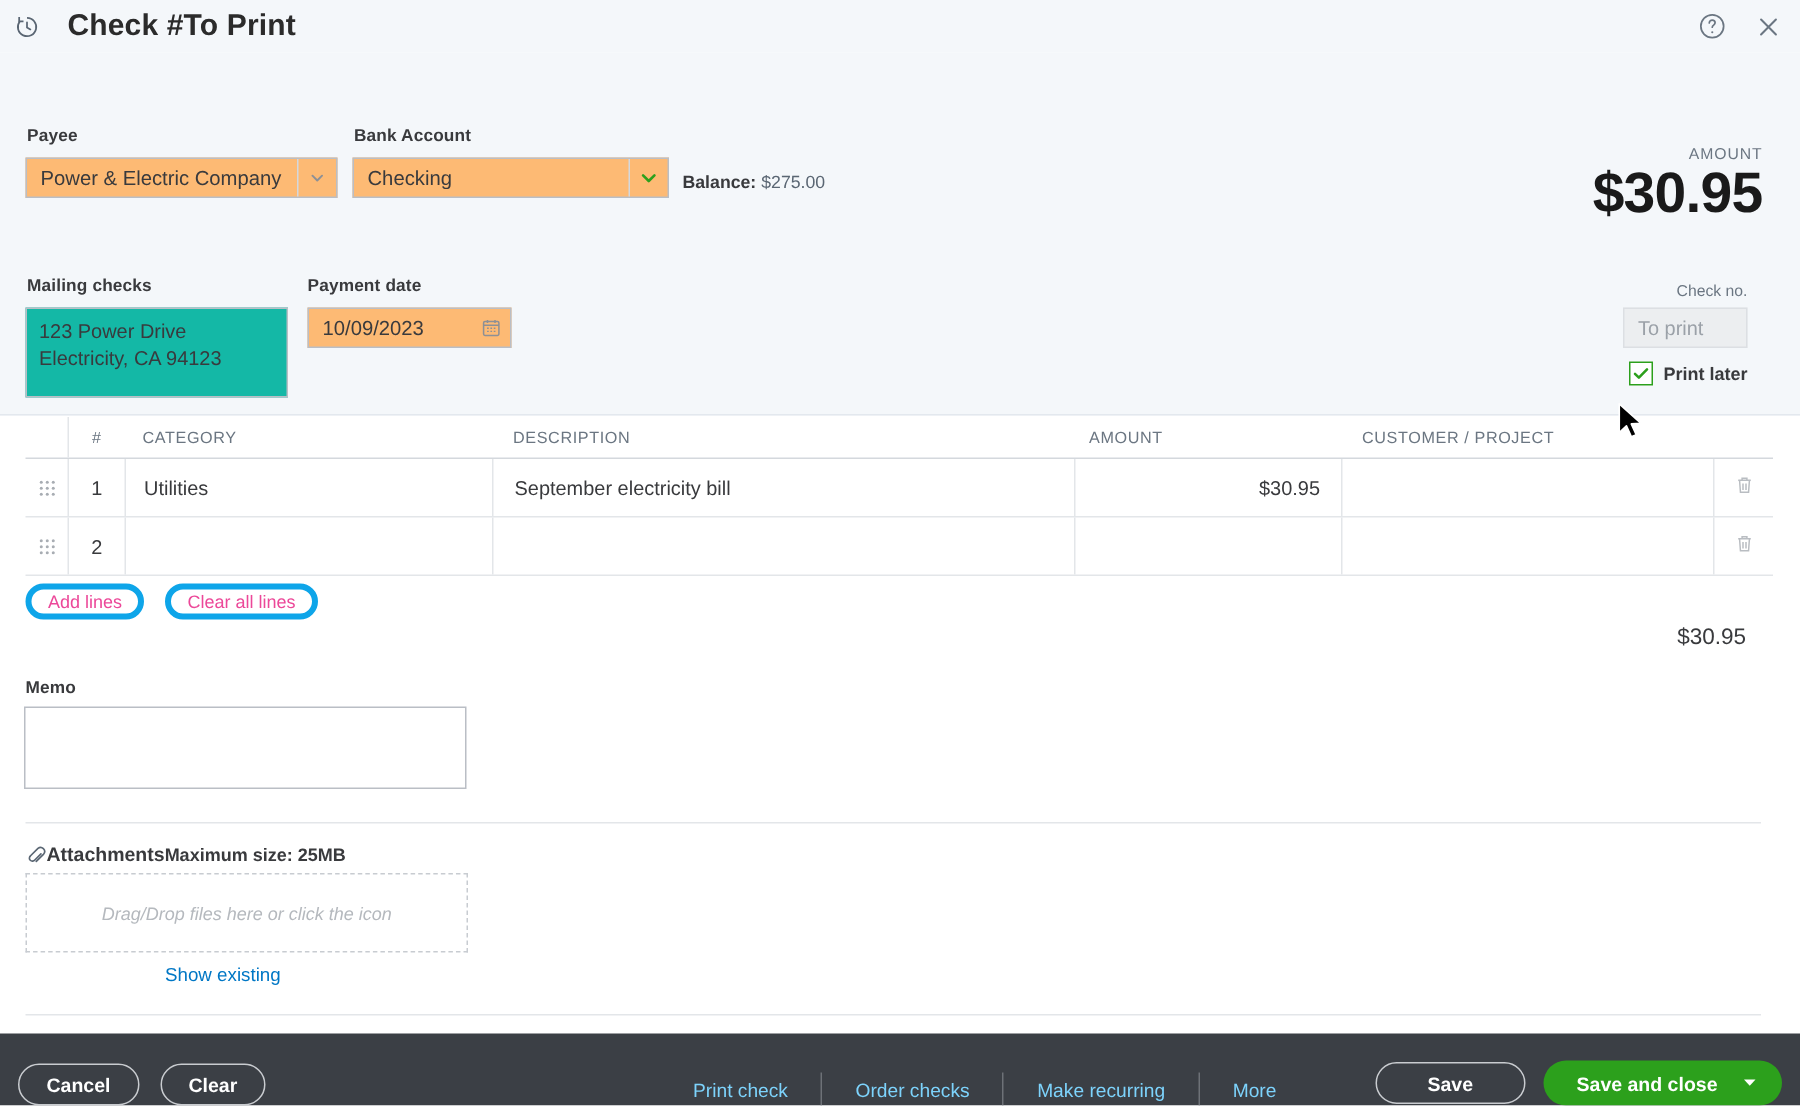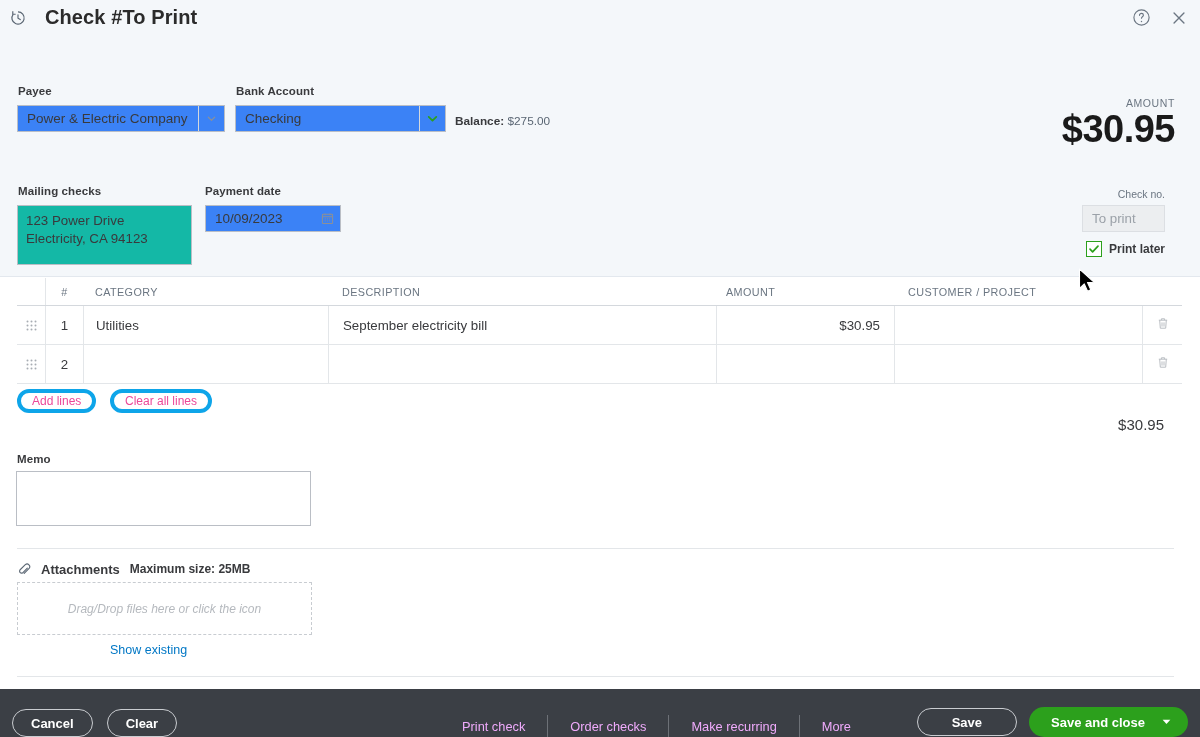--- a/index.html
+++ b/index.html
@@ -30,21 +30,21 @@
   .form-panel {
     position: absolute; top: 35px; left: 0; width: 1200px; height: 242px;
     background: #f4f7fa;
     border-bottom: 1px solid #e3e8ee;
   }
   .fld-label {
     font-size: 11.5px; color: #393a3d; font-weight: bold;
     letter-spacing: .1px;
   }
   .input-box {
-    background: #3b82f6; border: 1px solid #babec5; height: 27px;
+    background: #fdba74; border: 1px solid #babec5; height: 27px;
     display: flex; align-items: center;
     font-size: 13.5px; color: #393a3d;
   }
   .input-box .txt { padding: 0 9px; flex: 1; white-space: nowrap; overflow: hidden; }
   .drop-btn {
     width: 26px; height: 25px; border-left: 1px solid #d4d8dd;
     display: flex; align-items: center; justify-content: center;
     color: #8d9096; cursor: pointer;
   }
   .drop-btn.green { color: #2ca01c; }
@@ -117,21 +117,21 @@
   #memo-label { position: absolute; left: 17px; top: 453px; }
   #memo-box {
     position: absolute; left: 16px; top: 471px; width: 295px; height: 55px;
     background: #fff; border: 1px solid #babec5;
   }
 
   .divider { position: absolute; left: 17px; width: 1157px; height: 1px; background: #e3e6e9; }
   #div-1 { top: 548px; }
   #div-2 { top: 676px; }
 
-  #attach-row { position: absolute; left: 18px; top: 562px; display: flex; align-items: flex-start; gap: 10px; }
+  #attach-row { position: absolute; left: 18px; top: 562px; display: flex; align-items: flex-end; }
   #attach-label { font-size: 13px; color: #393a3d; font-weight: bold; }
   #attach-max { font-size: 12px; color: #393a3d; font-weight: bold; }
   .clip { color: #5a6673; display:flex; }
   #drop-zone {
     position: absolute; left: 17px; top: 582px; width: 295px; height: 53px;
     border: 1px dashed #c8ccd1; background: #fff;
     display: flex; align-items: center; justify-content: center;
   }
   #drop-text { font-size: 12px; color: #b5b9be; font-style: italic; }
   #show-existing {
@@ -146,21 +146,21 @@
   }
   .pill {
     height: 28px; border-radius: 16px; border: 1px solid #c9ccd0;
     background: transparent; color: #fff;
     font-size: 13px; font-weight: bold; font-family: "Liberation Sans", sans-serif;
     padding: 0 18px; cursor: pointer;
   }
   #cancel-btn { margin-left: 12px; }
   #clear-btn { margin-left: 14px; }
   .mid-links { position: absolute; left: 440px; display: flex; align-items: center; }
-  .mlink { color: #f0abfc; font-size: 12.8px; padding: 0 22px; cursor: pointer; }
+  .mlink { color: #7dd3fc; font-size: 12.8px; padding: 0 22px; cursor: pointer; }
   .msep { width: 1px; height: 22px; background: #6d7177; }
   .footer-right { position: absolute; right: 12px; display: flex; align-items: center; gap: 12px; }
   #save-btn { padding: 0 34px; }
   #saveclose-btn {
     height: 30px; border-radius: 16px; border: none;
     background: #2ca01c; color: #fff; font-weight: bold; font-size: 13px;
     font-family: "Liberation Sans", sans-serif;
     padding: 0 16px 0 22px; cursor: pointer;
     display: flex; align-items: center; gap: 16px;
   }

